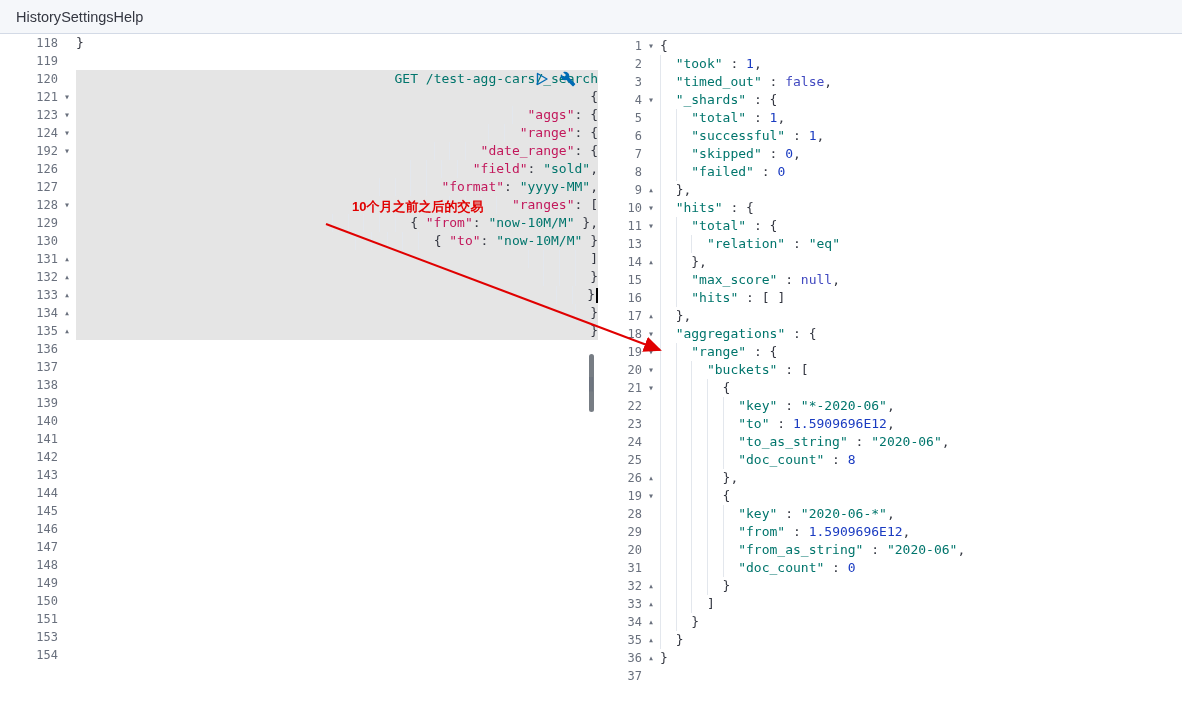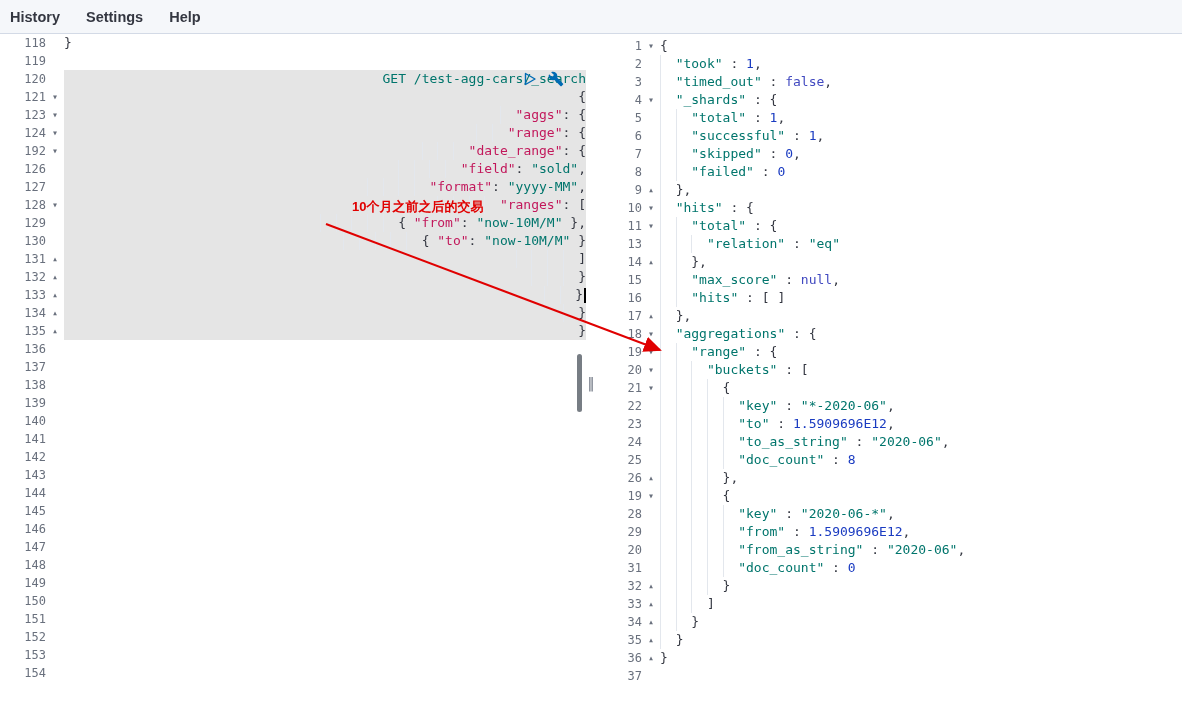--- a/index.html
+++ b/index.html
@@ -3,28 +3,28 @@
 <meta charset="utf-8">
 <style>
   * { margin:0; padding:0; box-sizing:border-box; }
   html,body { width:1182px; height:701px; overflow:hidden; background:#fff; }
   .app { position:relative; width:1182px; height:701px; background:#fff;
          font-family:"DejaVu Sans Mono","Liberation Mono",monospace; }
 
   
   .menubar { position:absolute; top:0; left:0; right:0; height:34px;
              background:#f5f7fa; border-bottom:1px solid #d3dae6;
-             display:flex; align-items:center; gap:26px; padding:0 10px;
-             font-family:"Liberation Sans",sans-serif; font-size:14.5px; color:#343741;font-weight:bold; }
+             display:flex; align-items:center; padding:0 16px;
+             font-family:"Liberation Sans",sans-serif; font-size:14.5px; color:#343741; }
   .menu-item { cursor:pointer; background:none; border:none; font:inherit; color:inherit; }
 
   
   .panes { position:absolute; top:34px; left:0; right:0; bottom:0; }
   .pane { position:absolute; top:0; height:667px; background:#fff; overflow:hidden; }
-  .editor { left:4px; width:582px; }
+  .editor { left:16px; width:582px; }
   .response { left:600px; width:582px; padding-top:3px; }
   .resizer { position:absolute; left:582px; top:0; width:18px; height:667px; cursor:col-resize; }
   .resizer .grip { position:absolute; top:341px; left:0; width:100%; text-align:center;
                    color:#69707d; font-size:14px; font-family:"DejaVu Sans",sans-serif; }
 
   
   .line { display:flex; height:18px; line-height:18px; }
   .gutter { flex:0 0 60px; width:60px; display:flex; }
   .lnum { display:inline-block; width:42px; text-align:right; color:#69707d; font-size:12px; }
   .fold { display:inline-block; width:18px; text-align:center; color:#69707d; font-size:10px; cursor:pointer; }
@@ -293,27 +293,20 @@
           <div class="line">
             <div class="gutter">
               <span class="lnum">150</span>
               <span class="fold"></span>
             </div>
             <div class="code"></div>
           </div>
           <div class="line">
             <div class="gutter">
               <span class="lnum">151</span>
-              <span class="fold"></span>
-            </div>
-            <div class="code"></div>
-          </div>
-          <div class="line">
-            <div class="gutter">
-              <span class="lnum">152</span>
               <span class="fold"></span>
             </div>
             <div class="code"></div>
           </div>
           <div class="line">
             <div class="gutter">
               <span class="lnum">153</span>
               <span class="fold"></span>
             </div>
             <div class="code"></div>

